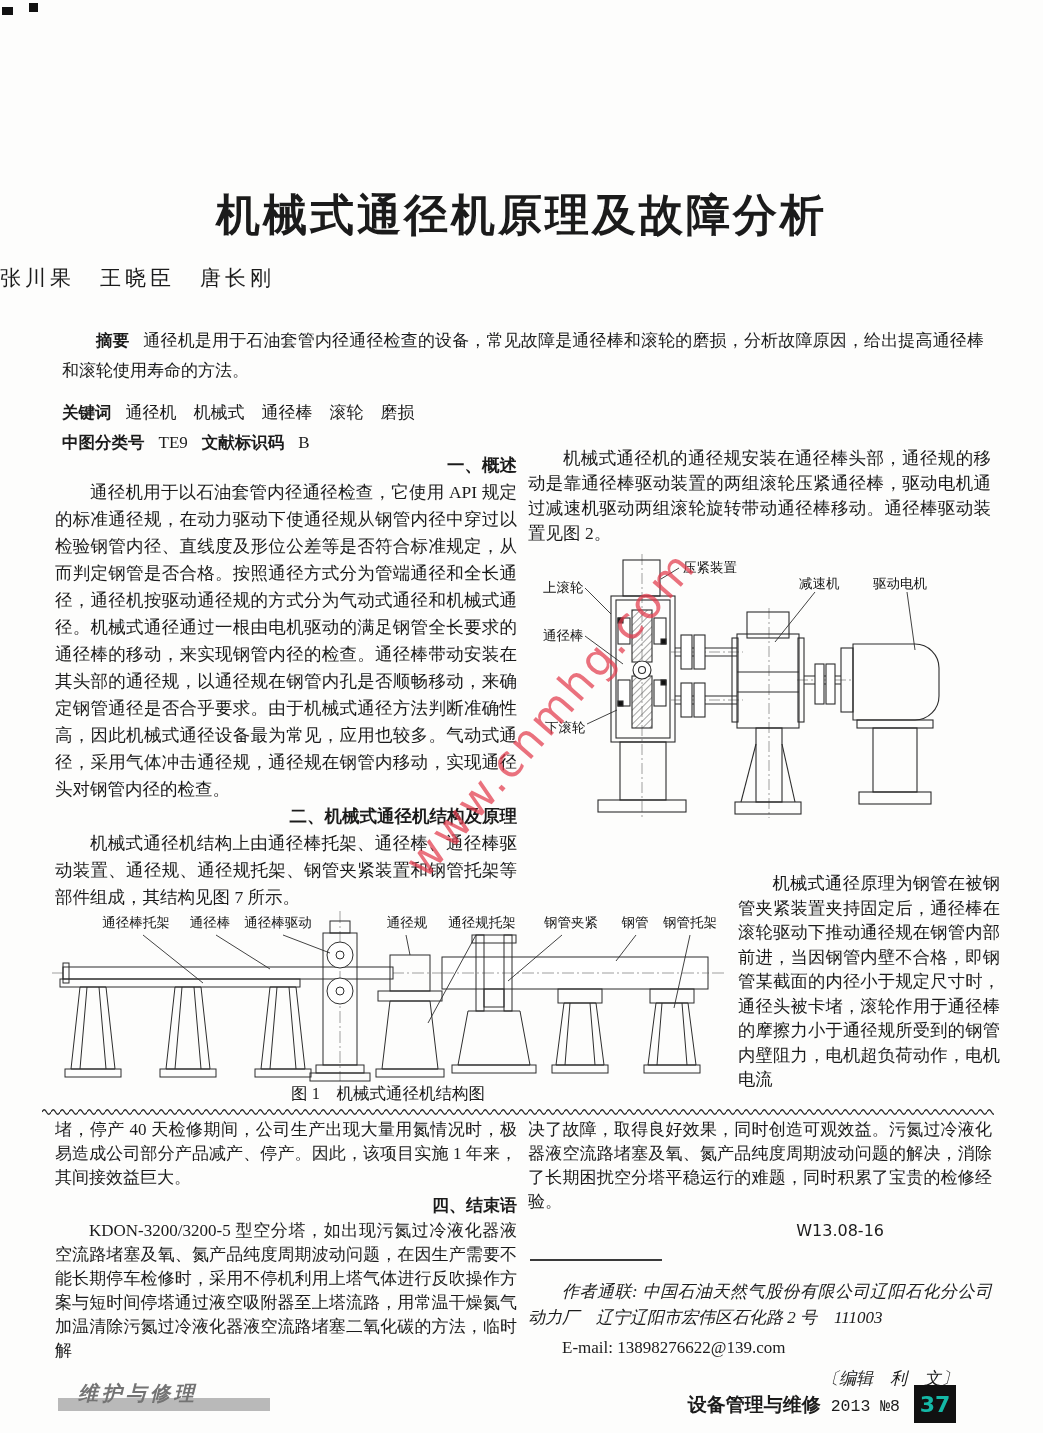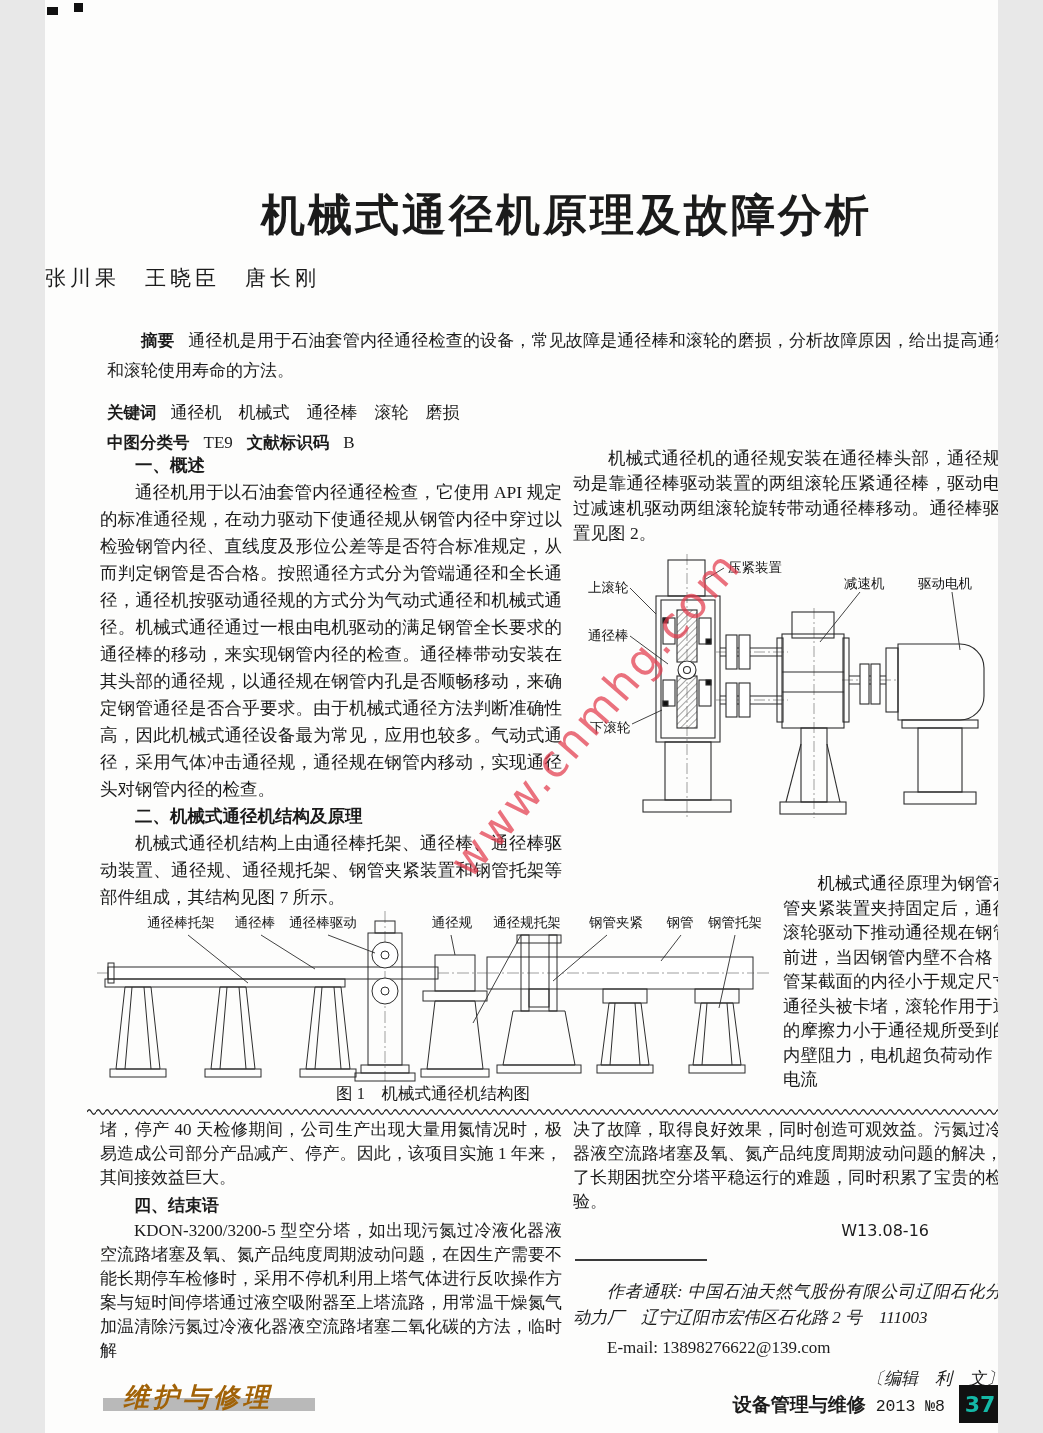--- a/index.html
+++ b/index.html
@@ -1,23 +1,23 @@
 <!DOCTYPE html>
 <html><head>
 <meta charset="utf-8">
 <style>
   html,body{margin:0;padding:0;background:#e8e8e8;}
-  .page{position:relative;width:953px;height:1433px;background:#fdfdfc;margin:0 auto;
+  .page{position:relative;width:1043px;height:1433px;background:#fdfdfc;margin:0 auto;
         font-family:"Liberation Serif","DejaVu Serif",serif;color:#1b1b1b;overflow:hidden;}
   .abs{position:absolute;}
   .sans{font-family:"DejaVu Sans","Liberation Sans",sans-serif;}
   .just{text-align:justify;text-justify:inter-ideograph;}
   .indent{text-indent:2em;}
   p{margin:0;}
-  h1,h3{margin:0;font-weight:bold;}
+  h1,h3{margin:0;font-weight:bold;text-align:right;}
 
   .scan-mark{position:absolute;background:#111;}
   .m1{left:2px;top:7px;width:11px;height:8px;}
   .m2{left:29px;top:3px;width:9px;height:9px;}
 
   .title{left:0;top:186px;width:1043px;text-align:center;font-size:44px;letter-spacing:3px;}
   .authors{left:0;top:264px;width:1043px;text-align:left;font-size:21px;letter-spacing:4px;}
 
   .meta{left:62px;width:922px;font-size:17px;line-height:30px;}
   .abstract{top:326px;}
@@ -49,21 +49,21 @@
   .editor{text-align:right;padding-right:34px;font-style:italic;margin-top:6px;}
 
   .watermark{left:330px;top:688px;width:440px;text-align:center;
     font-family:"DejaVu Sans","Liberation Sans",sans-serif;
     font-size:44px;letter-spacing:3px;color:rgba(226,58,76,0.72);
     transform:rotate(-49deg);transform-origin:center;white-space:nowrap;pointer-events:none;}
 
   .logo-wrap{left:58px;top:1380px;width:212px;height:46px;}
   .logo-bar{position:absolute;left:0;top:18px;width:212px;height:13px;background:#b9b9b9;}
   .logo-text{position:absolute;left:20px;top:0;font-family:"DejaVu Serif","Liberation Serif",serif;
-    font-style:italic;font-weight:bold;font-size:26px;letter-spacing:4px;color:#a16207;}
+    font-style:italic;font-weight:bold;font-size:20px;letter-spacing:4px;color:#737373;}
   .journal{left:610px;top:1392px;width:290px;text-align:right;white-space:nowrap;}
   .jname{font-family:"DejaVu Sans","Liberation Sans",sans-serif;font-weight:bold;font-size:19px;}
   .jissue{font-size:16.5px;margin-left:10px;font-family:Liberation Mono, monospace;}
   .pageno{left:914px;top:1385px;width:42px;height:38px;background:#111;color:#14b8a6;
     font-family:"DejaVu Sans","Liberation Sans",sans-serif;font-weight:bold;font-size:22px;
     display:flex;align-items:center;justify-content:center;}
 </style>
 </head>
 <body>
 

